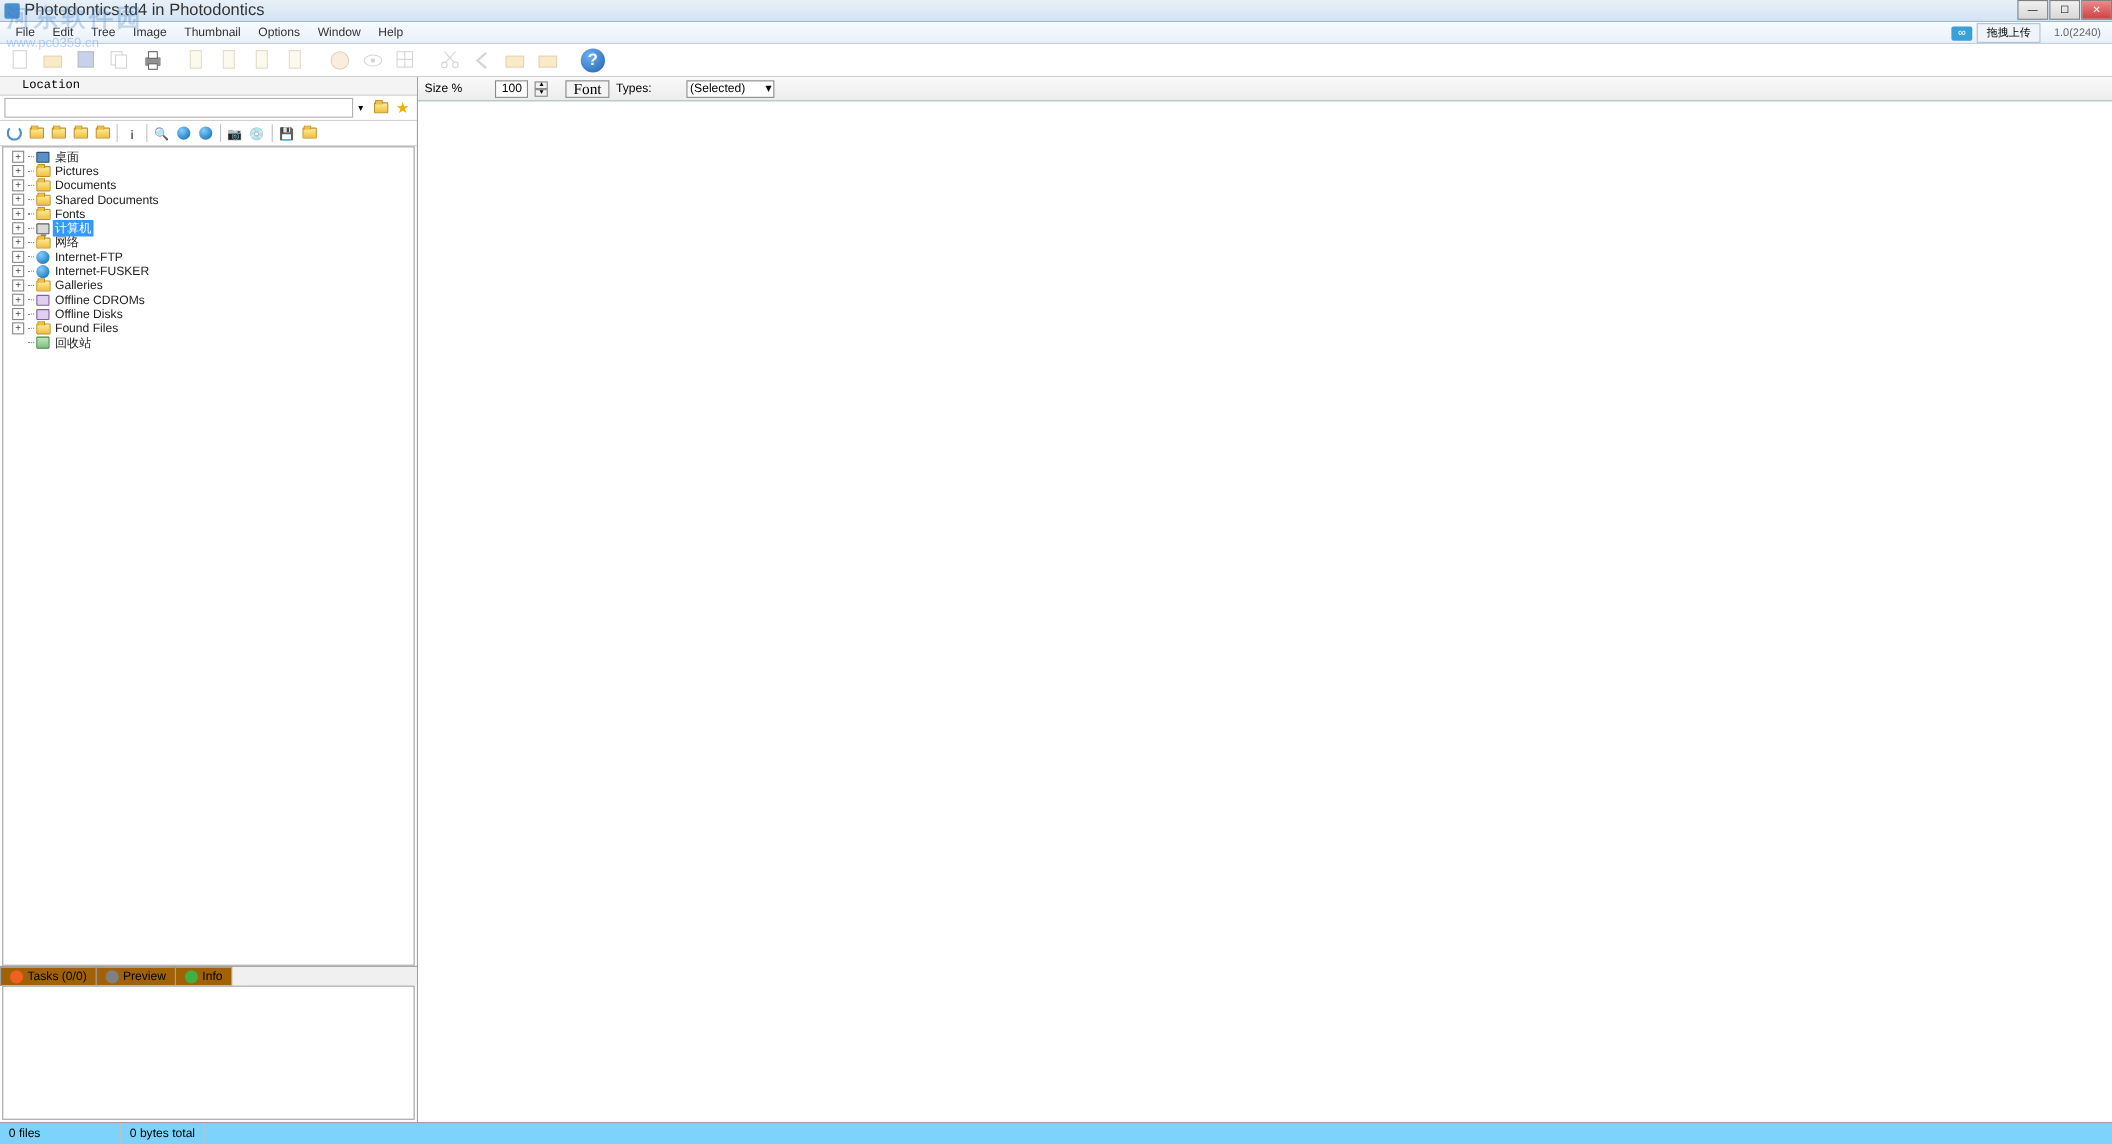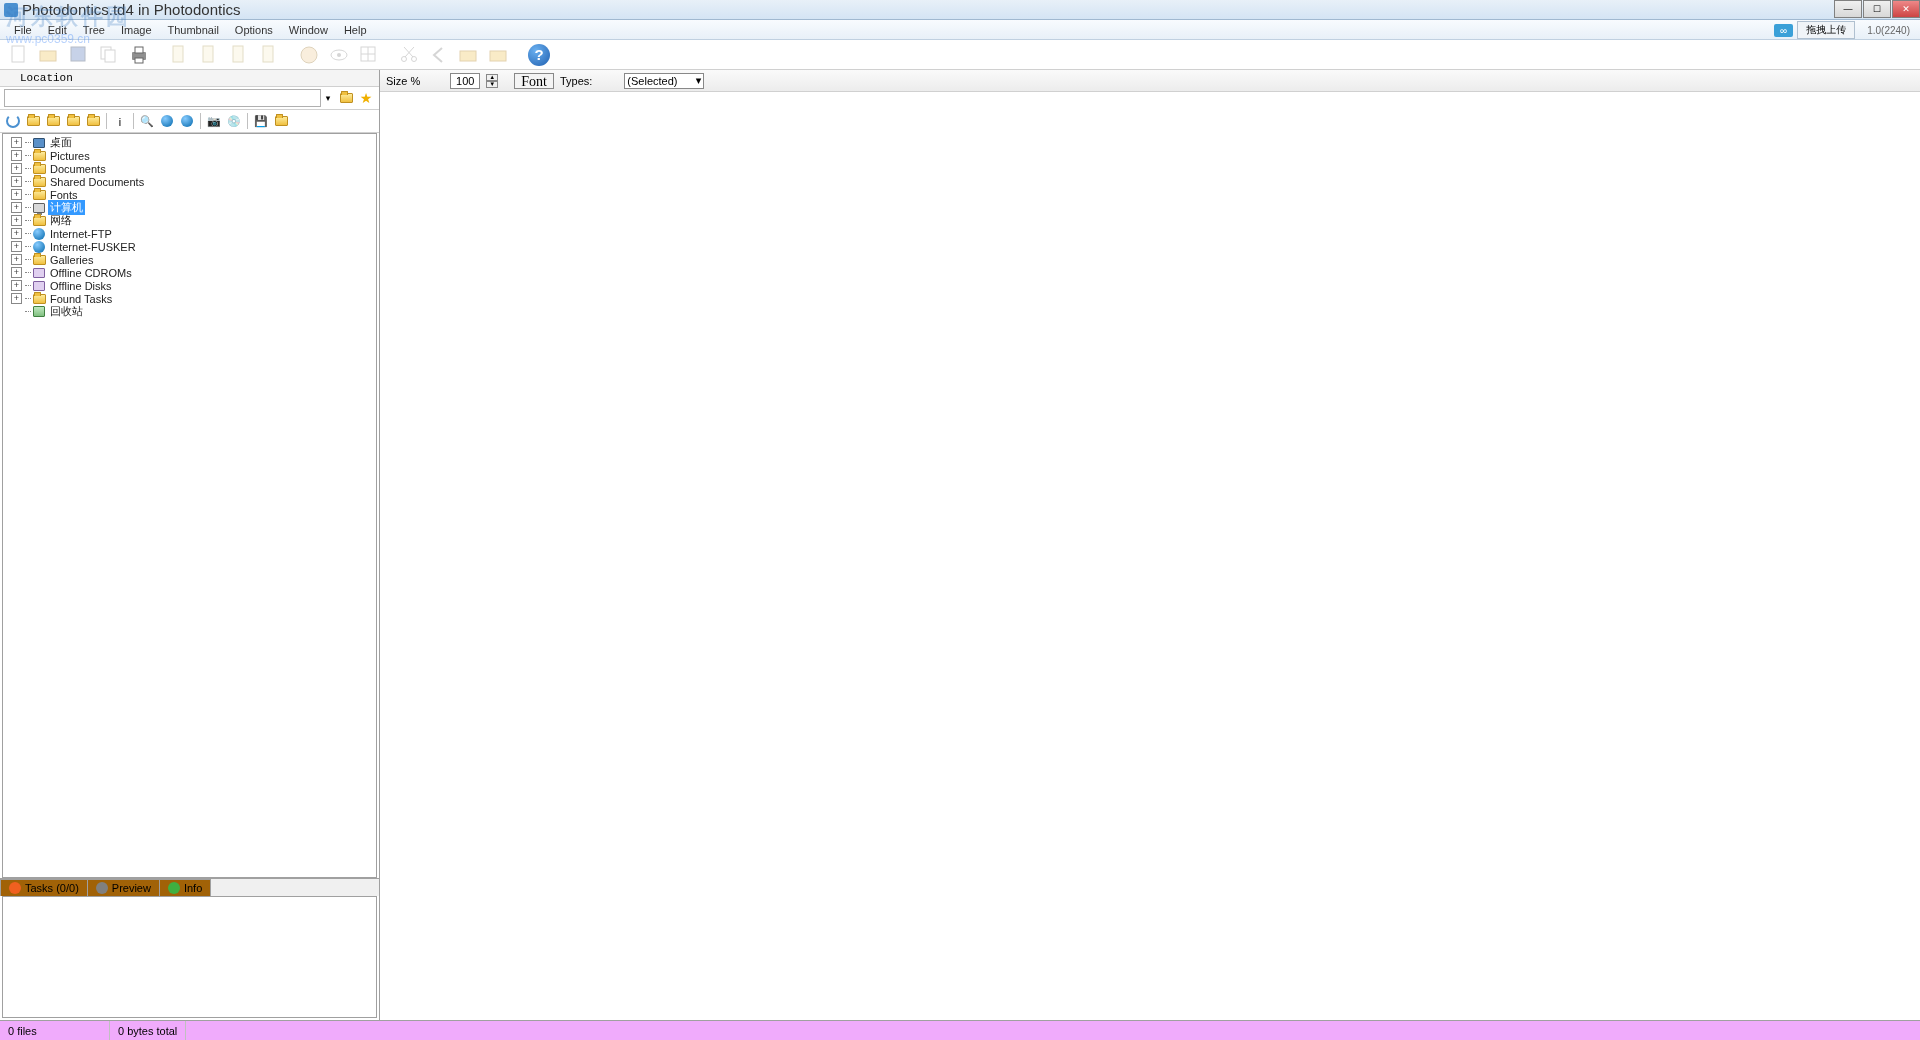--- a/index.html
+++ b/index.html
@@ -69,21 +69,21 @@
 
 .thumb-bar { height: 22px; border-bottom: 1px solid #d0d0d0; display: flex; align-items: center; padding: 0 6px; gap: 6px; background: linear-gradient(to bottom,#fafafa,#ececec); font-family: "Courier New", monospace; font-size: 11px; }
 .thumb-bar .num-input { width: 30px; border: 1px solid #888; height: 16px; text-align: center; font-size: 11px; margin-left: 24px; }
 .spinner { display: inline-flex; flex-direction: column; }
 .spinner span { width: 12px; height: 7px; border: 1px solid #888; background: #f0f0f0; font-size: 6px; line-height: 5px; text-align: center; cursor: pointer; }
 .font-btn { border: 1px solid #888; padding: 0 6px; height: 16px; background: #f4f4f4; cursor: pointer; font-family: Liberation Serif, serif; font-size: 14px; }
 .types-select { border: 1px solid #888; height: 16px; width: 80px; font-size: 11px; font-family: "Courier New", monospace; padding: 0 2px; display: inline-flex; align-items: center; justify-content: space-between; background: #fff; cursor: pointer; }
 .thumb-content { flex: 1; background: #fff; }
 
 
-.statusbar { position: absolute; bottom: 0; left: 0; right: 0; height: 20px; border-top: 1px solid #a0a0a0; background: #f0abfc; display: flex; align-items: center; }
+.statusbar { position: absolute; bottom: 0; left: 0; right: 0; height: 20px; border-top: 1px solid #a0a0a0; background: #7dd3fc; display: flex; align-items: center; }
 .status-cell { padding: 0 8px; border-right: 1px solid #c0c0c0; font-size: 11px; height: 100%; display: flex; align-items: center; }
 .status-cell:first-child { width: 110px; }
 
 
 .i-folder { width: 13px; height: 10px; background: linear-gradient(#fdeb9c,#f0c040); border: 1px solid #c09020; border-radius: 1px; position: relative; }
 .i-folder::before { content:''; position:absolute; top:-3px; left:0; width:5px; height:3px; background:#f0c040; border:1px solid #c09020; border-bottom:none; border-radius:1px 1px 0 0; }
 .i-desktop { width: 12px; height: 10px; background: #5a90c8; border: 1px solid #305070; border-radius: 1px; }
 .i-computer { width: 12px; height: 10px; background: #d8d8d8; border: 1px solid #606060; border-radius: 1px; position:relative; }
 .i-computer::after { content:''; position:absolute; bottom:-3px; left:3px; width:5px; height:2px; background:#808080; }
 .i-globe { width: 12px; height: 12px; background: radial-gradient(circle at 35% 30%,#8cf,#06a); border-radius: 50%; }
@@ -374,21 +374,21 @@
             <span class="i-disk"></span>
           </span>
           <span class="tree-label">Offline Disks</span>
         </div>
         <div class="tree-node">
           <span class="tree-expander">+</span>
           <span style="width: 6px; border-top: 1px dotted rgb(136, 136, 136); margin: 0px 1px;"></span>
           <span class="tree-icon">
             <span class="i-folder"></span>
           </span>
-          <span class="tree-label">Found Tasks</span>
+          <span class="tree-label">Found Files</span>
         </div>
         <div class="tree-node">
           <span class="tree-expander none"></span>
           <span style="width: 6px; border-top: 1px dotted rgb(136, 136, 136); margin: 0px 1px;"></span>
           <span class="tree-icon">
             <span class="i-recycle"></span>
           </span>
           <span class="tree-label">回收站</span>
         </div>
       </div>

